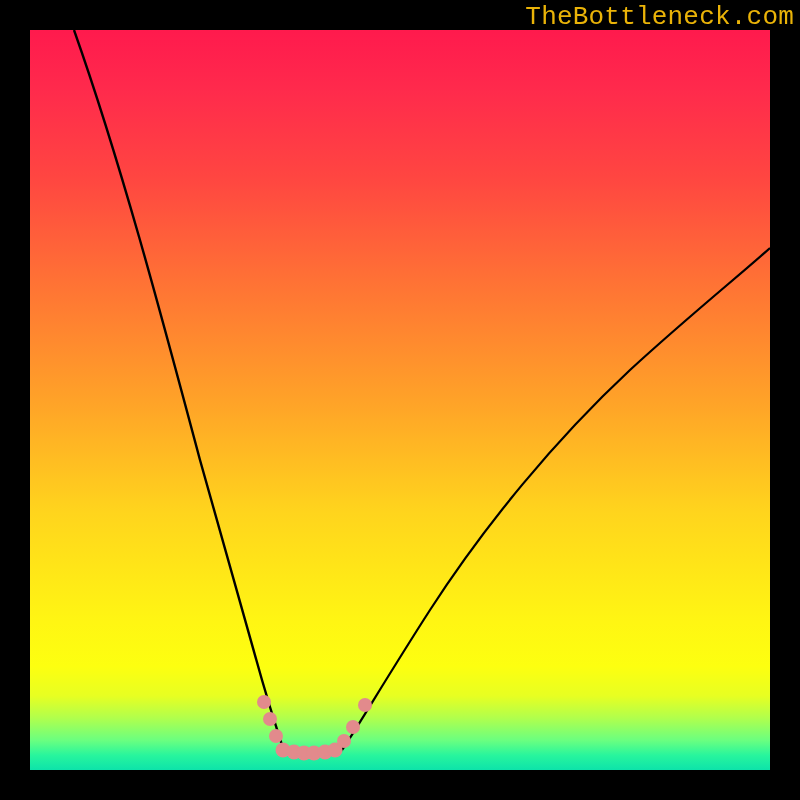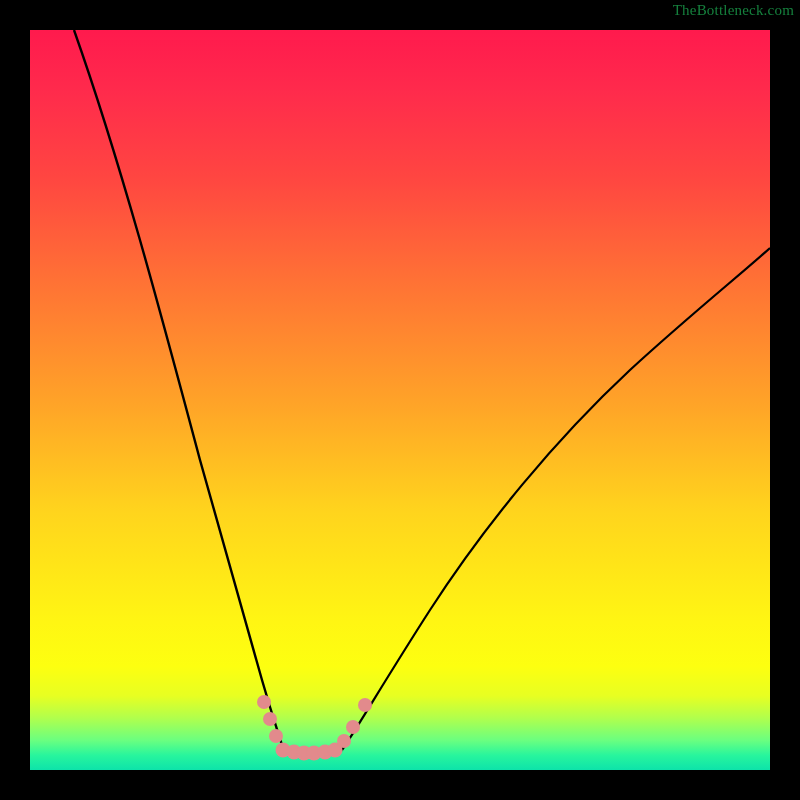--- a/index.html
+++ b/index.html
@@ -40,23 +40,23 @@
       #b0ff4d 93%,
       #6aff80 96%,
       #28f59d 98%,
       #0de3aa 100%
     );
   }
   .watermark {
     position: absolute;
     top: 2px;
     right: 6px;
-    font-family: Liberation Serif, serif;
-    font-size: 15px;
-    color: #15803d;
+    font-family: Liberation Mono, monospace;
+    font-size: 26px;
+    color: #eab308;
     letter-spacing: 0.2px;
     user-select: none;
   }
   svg.curve {
     position: absolute;
     left: 0;
     top: 0;
     width: 740px;
     height: 740px;
   }

